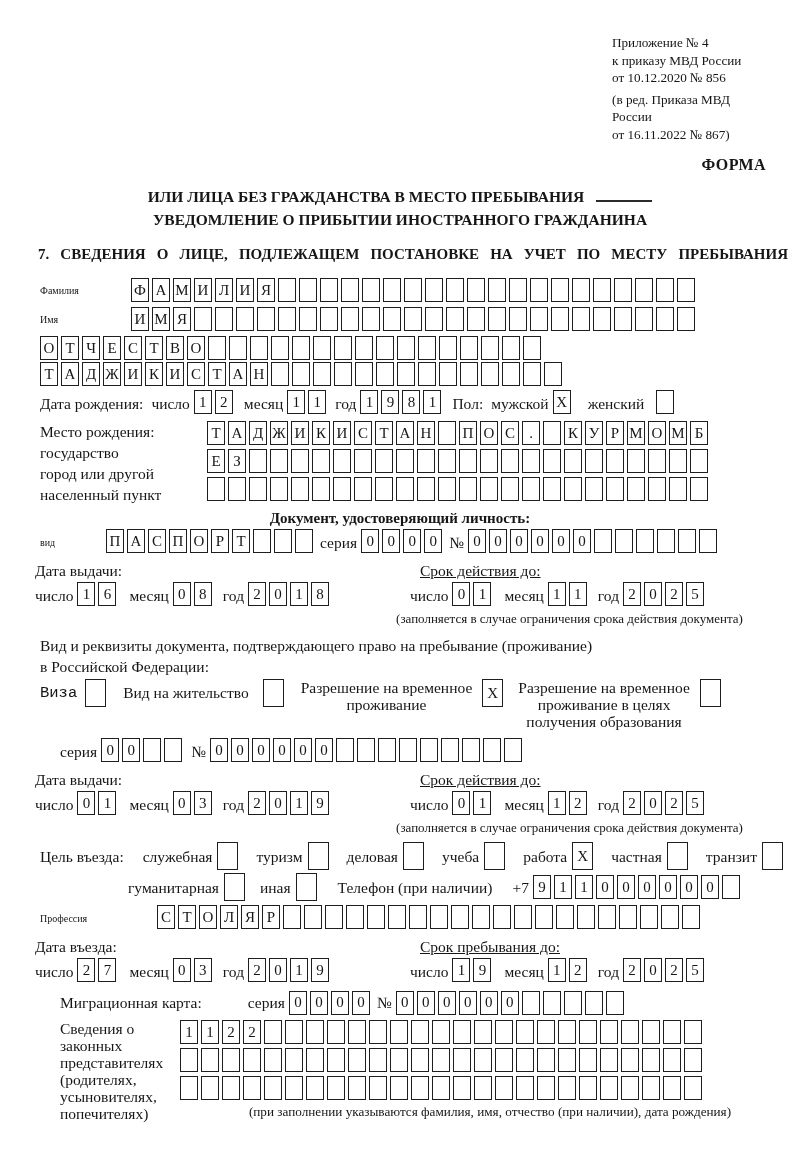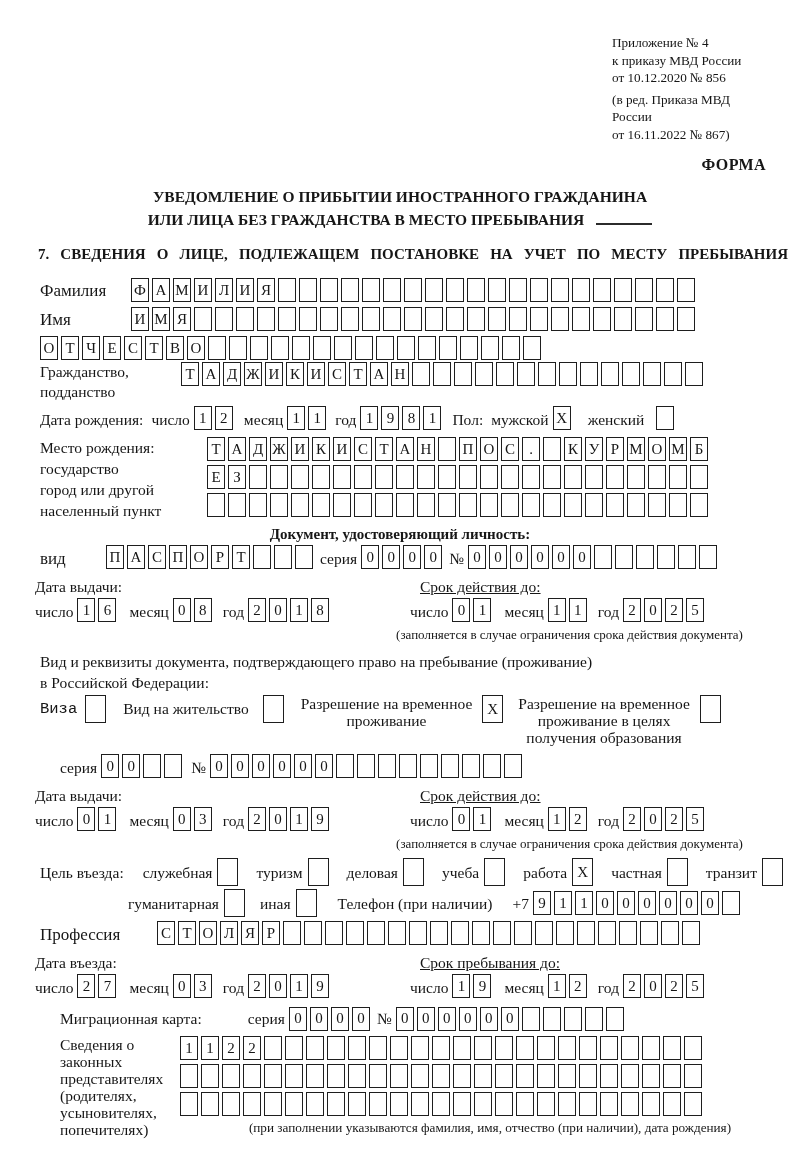--- a/index.html
+++ b/index.html
@@ -9,21 +9,21 @@
     font-family:"Liberation Serif", serif; overflow:hidden;
   }
   .annex { margin:34px 28px 0 612px; font-size:13.2px; line-height:17.5px; }
   .annex .rev0 { margin-top:4px; }
   .forma { margin:13px 34px 0 0; text-align:right; font-weight:bold; font-size:16px; letter-spacing:.4px; }
   .title { margin-top:11px; text-align:center; font-weight:bold; font-size:15.5px; line-height:23px; }
   .title-blank { display:inline-block; width:56px; height:15px; border-bottom:2px solid #2b2b2b; margin-left:12px; }
   .sec-heading { margin:15px 12px 0 38px; font-weight:bold; font-size:15px; text-align:justify; text-align-last:justify; }
 
   .row { display:flex; align-items:flex-start; margin:4px 0 0 40px; }
-  .lbl { font-size:17px; line-height:25px; flex:none; }
+  .lbl { font-size:10px; line-height:25px; flex:none; }
   .lbl-stack { flex:none; }
   .lbl-stack div { font-size:15.5px; line-height:20px; }
   .w91{width:91px}.w141{width:141px}.w165{width:165px}.w167{width:167px}.w66{width:66px}.w117{width:117px}
   .cells { display:flex; flex:none; }
   .cell {
     flex:none; width:18px; height:24px; border:1.5px solid #1e1e1e; margin-right:3px;
     display:inline-flex; align-items:center; justify-content:center;
     font-size:15px; background:#fff;
   }
   .checkbox.lg { width:21px; height:28px; }
@@ -67,24 +67,24 @@
   <div>Приложение № 4</div>
   <div>к приказу МВД России</div>
   <div>от 10.12.2020 № 856</div>
   <div class="rev0">(в ред. Приказа МВД России</div>
   <div>от 16.11.2022 № 867)</div>
 </div>
 
 <div class="forma">ФОРМА</div>
 
 <div class="title">
-  <div>УВЕДОМЛЕНИЕ О ПРИБЫТИИ ИНОСТРАННОГО ГРАЖДАНИНА</div>
   <div>
     <span>ИЛИ ЛИЦА БЕЗ ГРАЖДАНСТВА В МЕСТО ПРЕБЫВАНИЯ</span><span class="title-blank"></span>
   </div>
+  <div>УВЕДОМЛЕНИЕ О ПРИБЫТИИ ИНОСТРАННОГО ГРАЖДАНИНА</div>
 </div>
 
 <div class="sec-heading">7. СВЕДЕНИЯ О ЛИЦЕ, ПОДЛЕЖАЩЕМ ПОСТАНОВКЕ НА УЧЕТ ПО МЕСТУ ПРЕБЫВАНИЯ</div>
 
 <div class="row" style="margin-top:15px;">
   <span class="lbl w91">Фамилия</span>
   <span class="cells">
       <span class="cell">Ф</span>
       <span class="cell">А</span>
       <span class="cell">М</span>
@@ -171,24 +171,20 @@
       <span class="cell"></span>
       <span class="cell"></span>
       <span class="cell"></span>
       <span class="cell"></span>
       <span class="cell"></span>
       <span class="cell"></span>
     </span>
 </div>
 
 <div class="row" style="margin-top:2px;">
-  <div class="lbl-stack w141">
-    <div>Гражданство,</div>
-    <div>подданство</div>
-  </div>
   <span class="cells">
       <span class="cell">Т</span>
       <span class="cell">А</span>
       <span class="cell">Д</span>
       <span class="cell">Ж</span>
       <span class="cell">И</span>
       <span class="cell">К</span>
       <span class="cell">И</span>
       <span class="cell">С</span>
       <span class="cell">Т</span>

